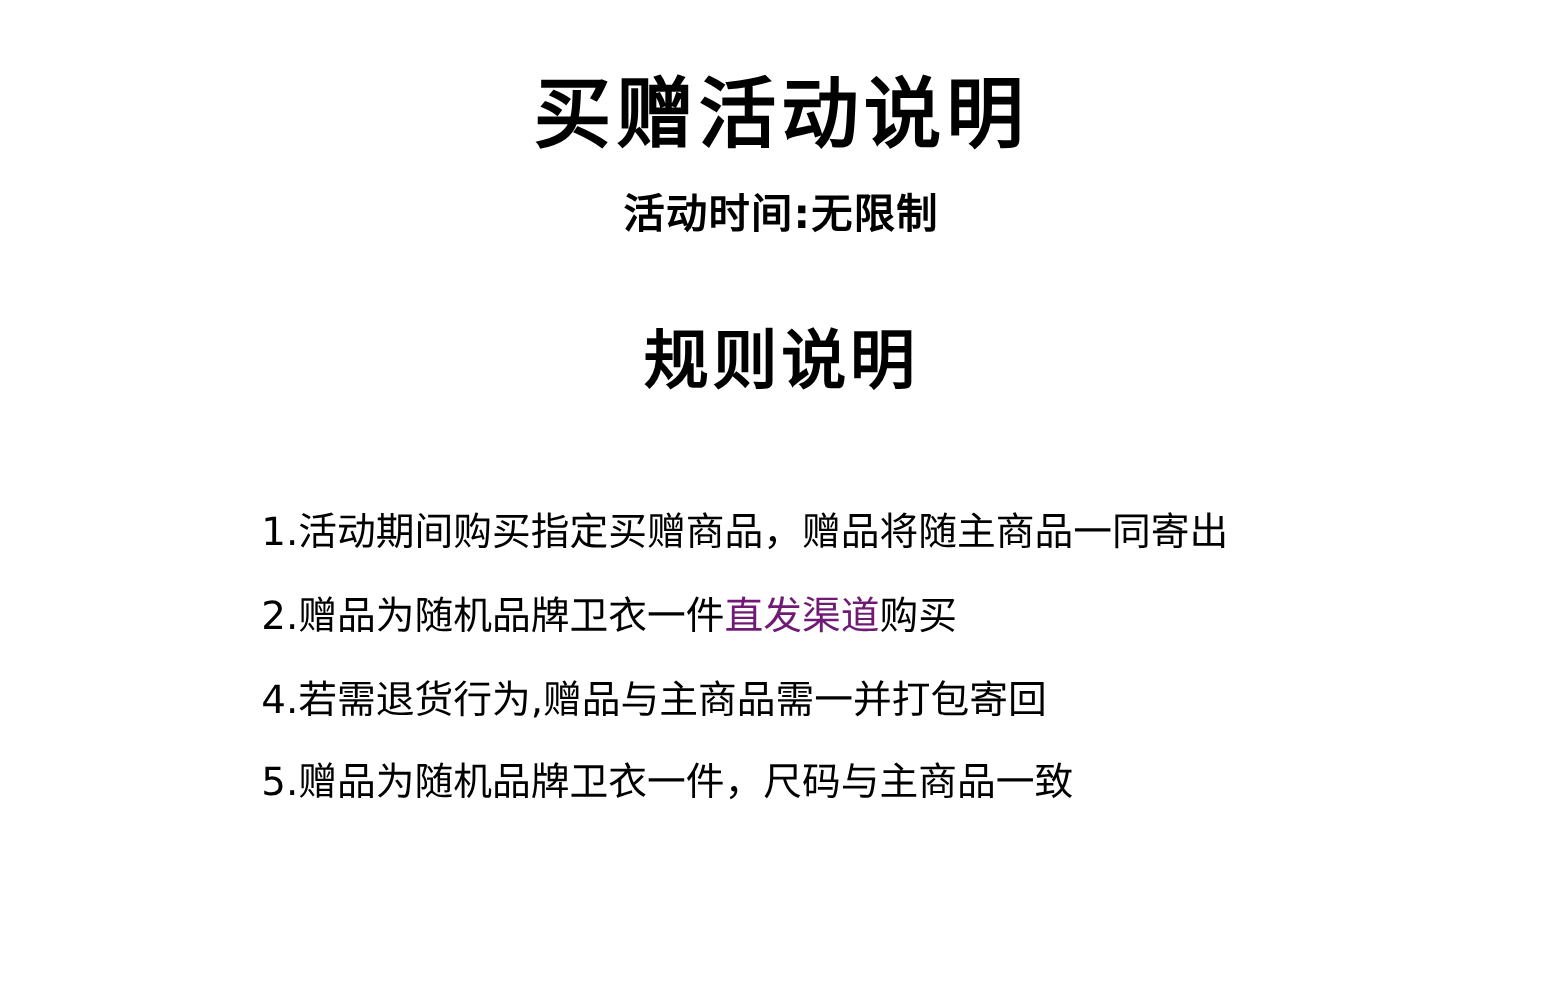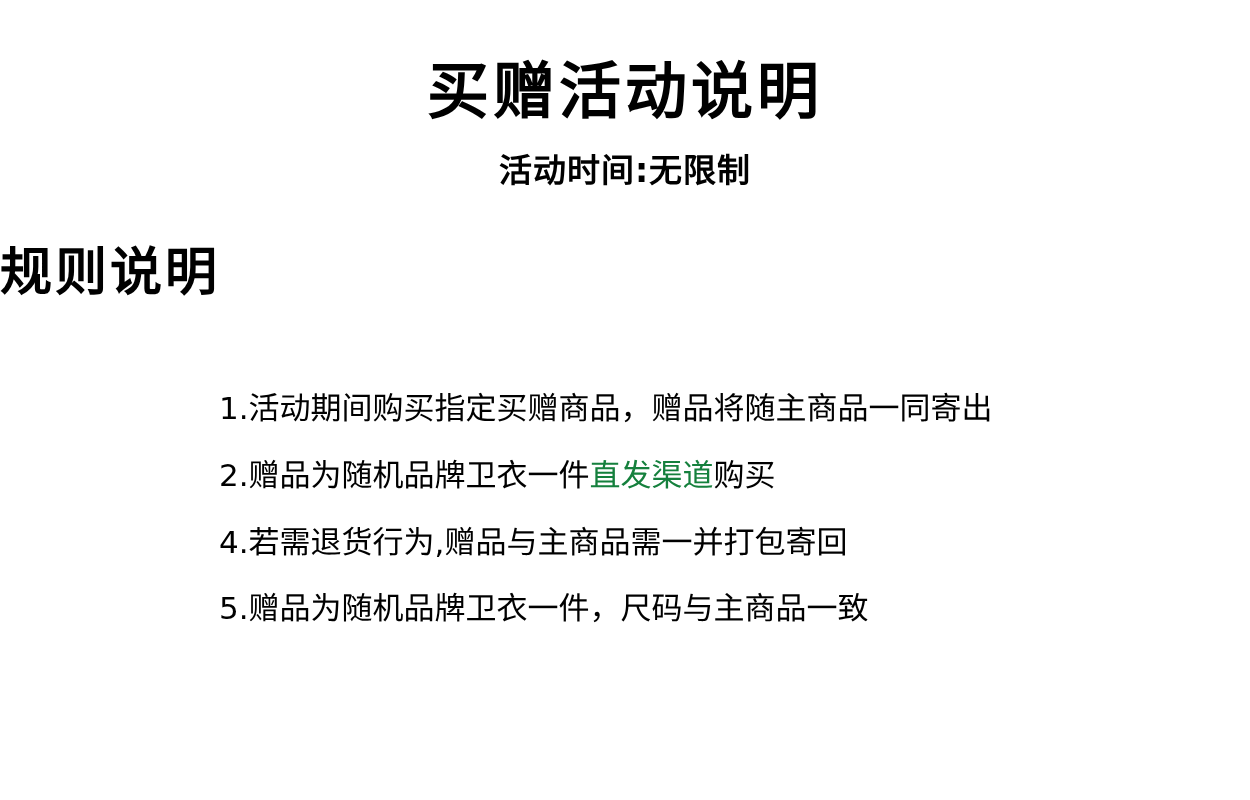--- a/index.html
+++ b/index.html
@@ -33,46 +33,46 @@
   }
   .subtitle {
     text-align: center;
     font-size: 33px;
     font-weight: bold;
     letter-spacing: 1px;
     margin: 0;
     padding-top: 18px;
   }
   .section-title {
-    text-align: left;
+    text-align: center;
     font-size: 52px;
     font-weight: bold;
     letter-spacing: 3px;
-    margin: 0;
+    margin: 16px;
     padding-top: 38px;
   }
   .rules {
-    margin: 14px;
+    margin: 4px;
     padding: 0;
     list-style: none;
     padding-top: 42px;
   }
   .rule-item {
     font-size: 31px;
     line-height: 1.25;
     padding-left: 205px;
     padding-top: 28px;
     white-space: nowrap;
     letter-spacing: 0px;
   }
   .rule-item.indent-extra {
     padding-left: 213px;
   }
   .highlight {
-    color: #15803d;
+    color: #701a75;
   }
 </style>
 </head>
 <body>
 
 <div class="page">
 
   <h1 class="main-title">买赠活动说明</h1>
 
   <p class="subtitle">活动时间:无限制</p>

